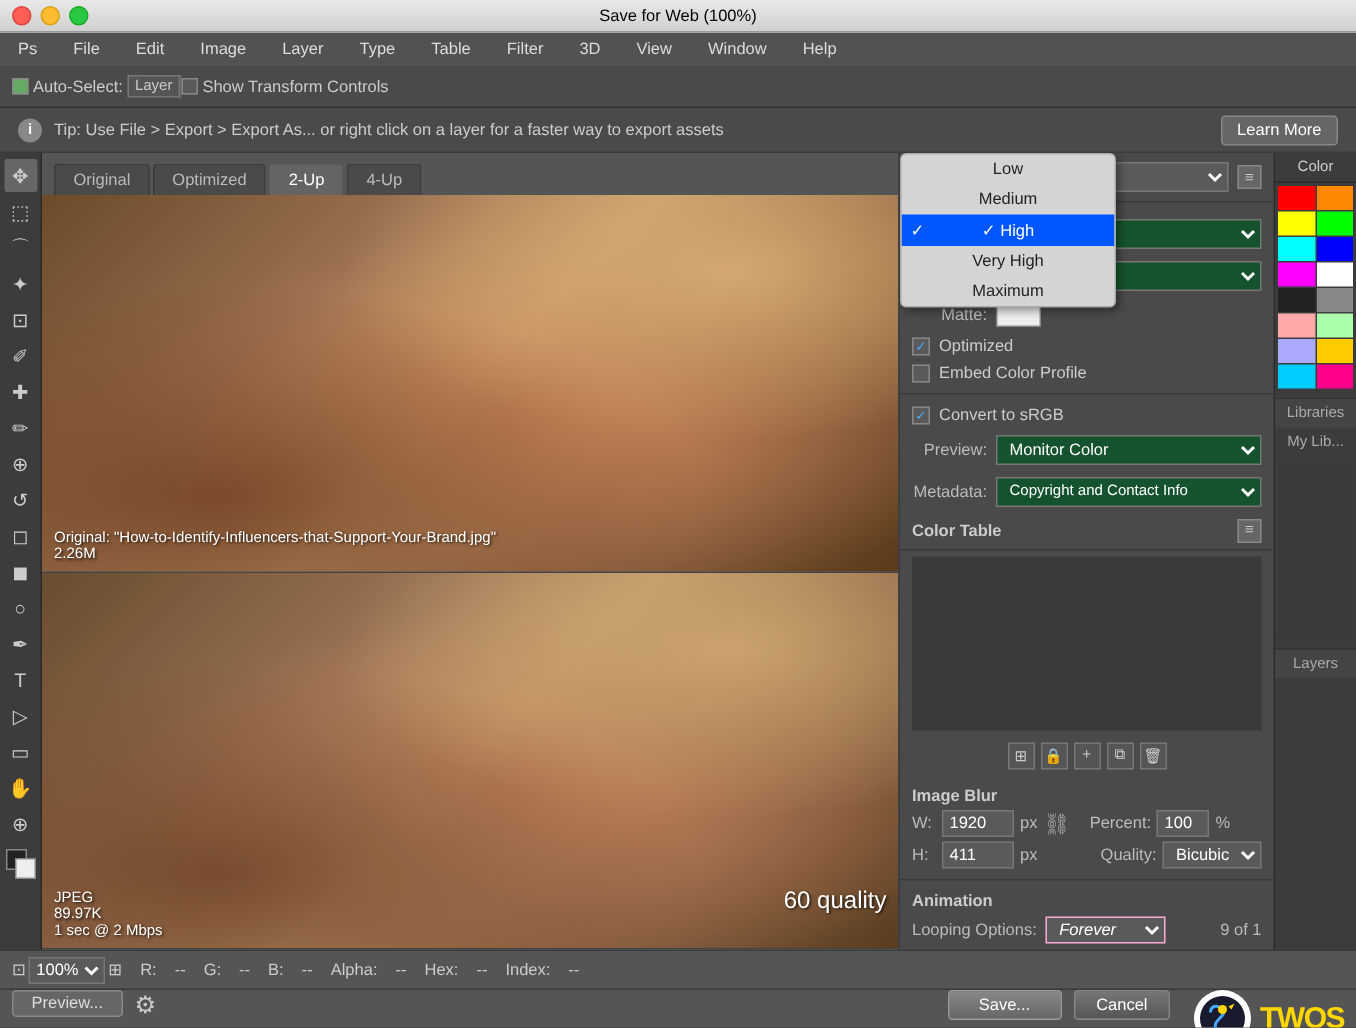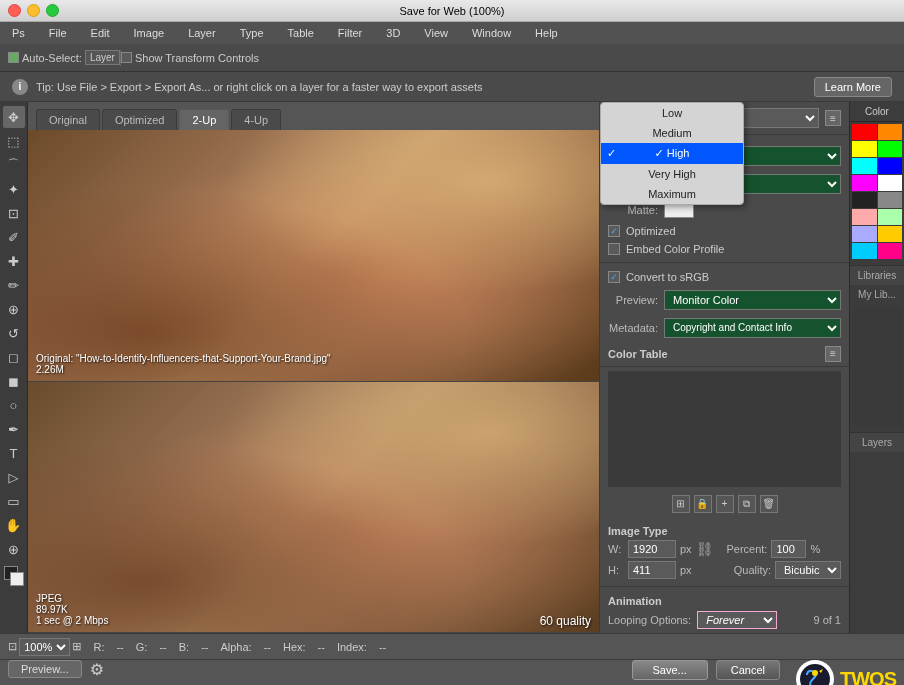--- a/index.html
+++ b/index.html
@@ -90,22 +90,22 @@
       border-bottom: none;
     }
     .tab-active { background: #646464; color: #fff; border-color: #5a5a5a; }
     .image-panel { flex: 1; position: relative; overflow: hidden; border-bottom: 1px solid #444; }
     .panel-label {
       position: absolute; bottom: 6px; left: 8px;
       color: #fff; font-size: 10px;
       text-shadow: 1px 1px 2px rgba(0,0,0,0.8);
     }
     .quality-label {
-      position: absolute; bottom: 4px; right: 8px;
-      color: #fff; font-size: 12px;
+      position: absolute; bottom: 22px; right: 8px;
+      color: #fff; font-size: 16px;
       text-shadow: 1px 1px 2px rgba(0,0,0,0.8);
       margin-left: 12px;
     }
 
     
     .right-panel {
       width: 250px;
       background: #4a4a4a;
       border-left: 1px solid #3a3a3a;
       display: flex; flex-direction: column;
@@ -495,21 +495,21 @@
     <div class="color-table-area"></div>
     <div class="color-table-toolbar">
       <div class="ct-btn">⊞</div>
       <div class="ct-btn">🔒</div>
       <div class="ct-btn">+</div>
       <div class="ct-btn">⧉</div>
       <div class="ct-btn">🗑</div>
     </div>
 
     <div class="image-size-section">
-      <div class="image-size-label">Image Type</div>
+      <div class="image-size-label">Image Blur</div>
       <div class="size-row">
         <span class="size-label">W:</span>
         <input class="size-input" type="text" value="1920" style="">
         <span class="size-unit">px</span>
         <span class="chain-icon">⛓</span>
         <span class="size-percent-label">Percent:</span>
         <input class="size-percent-input" type="text" value="100" style="">
         <span class="size-unit">%</span>
       </div>
       <div class="size-row">

